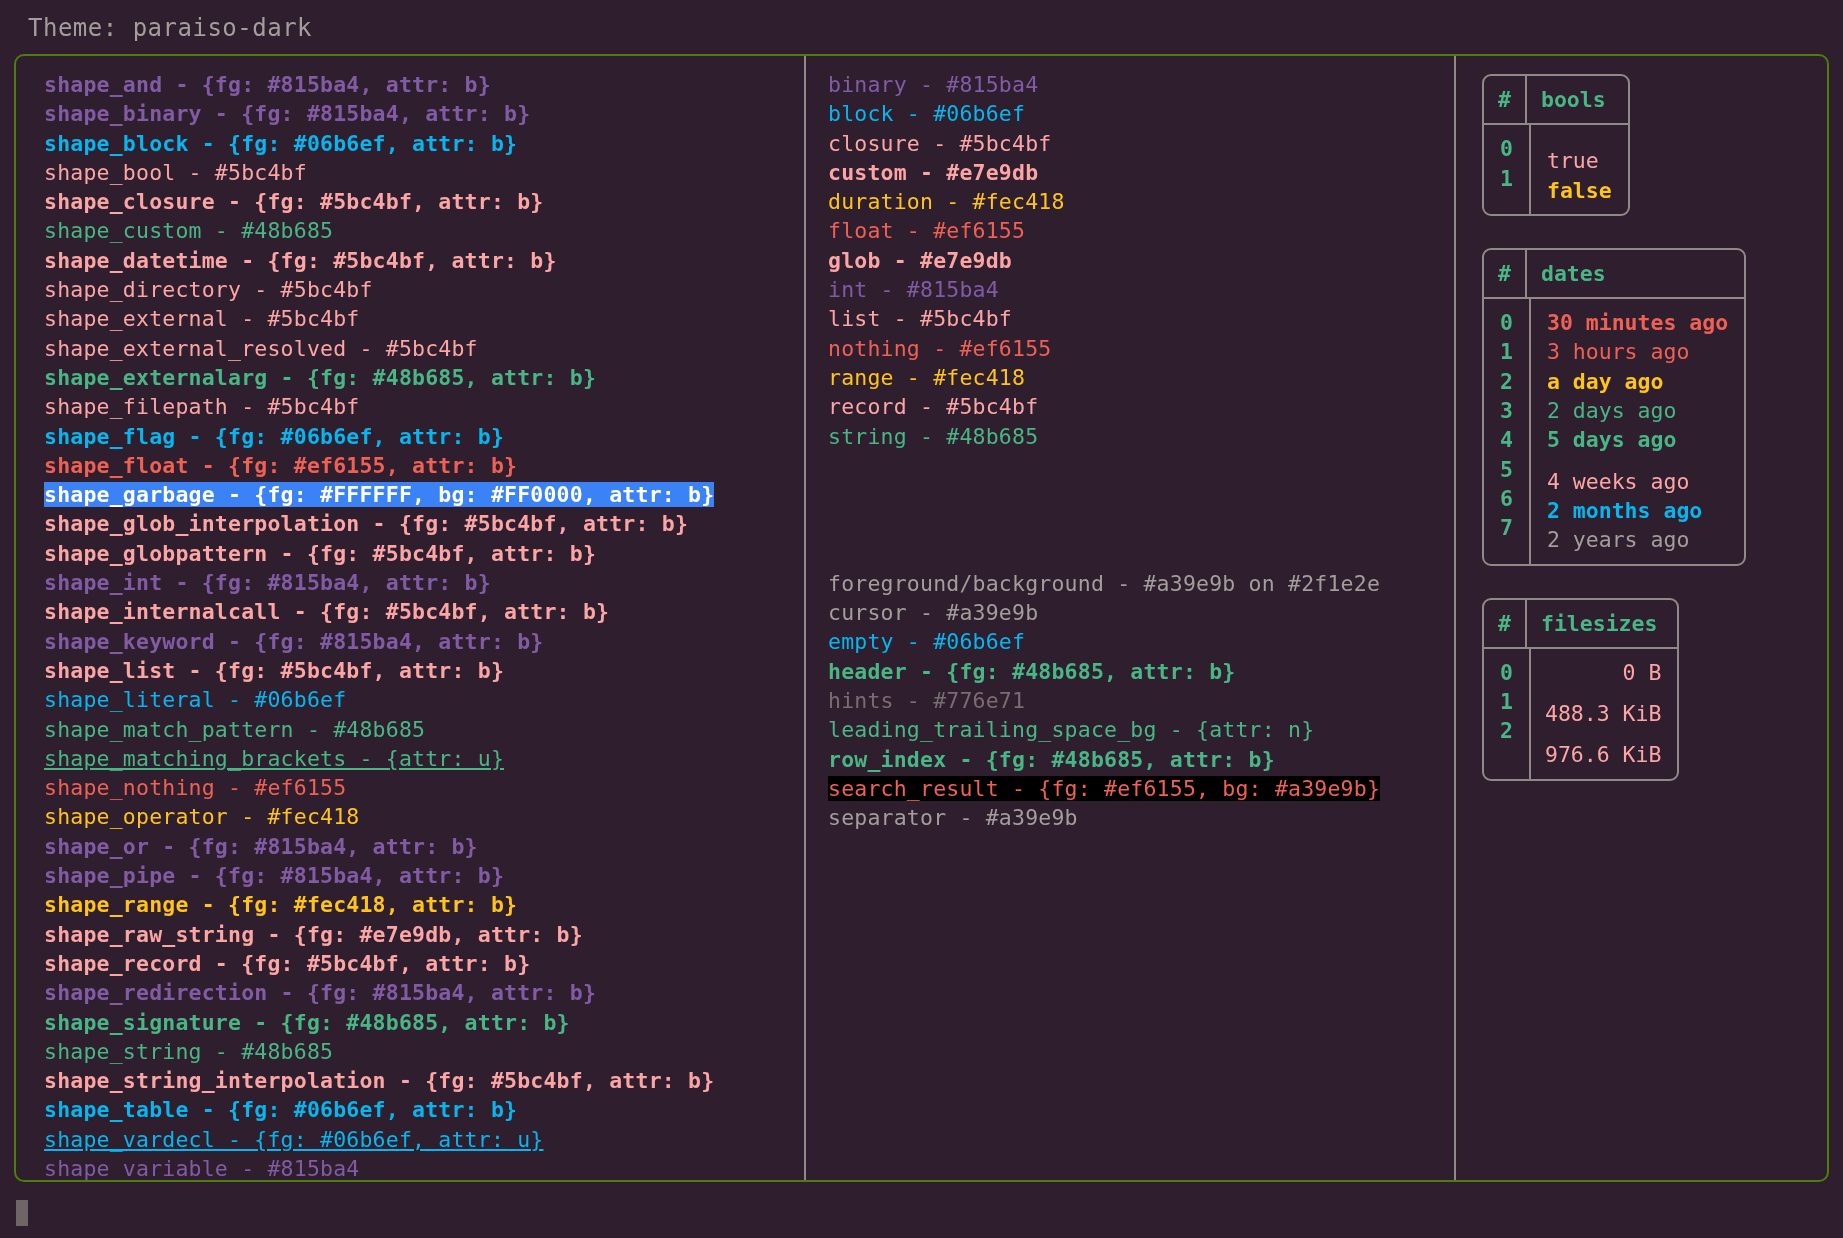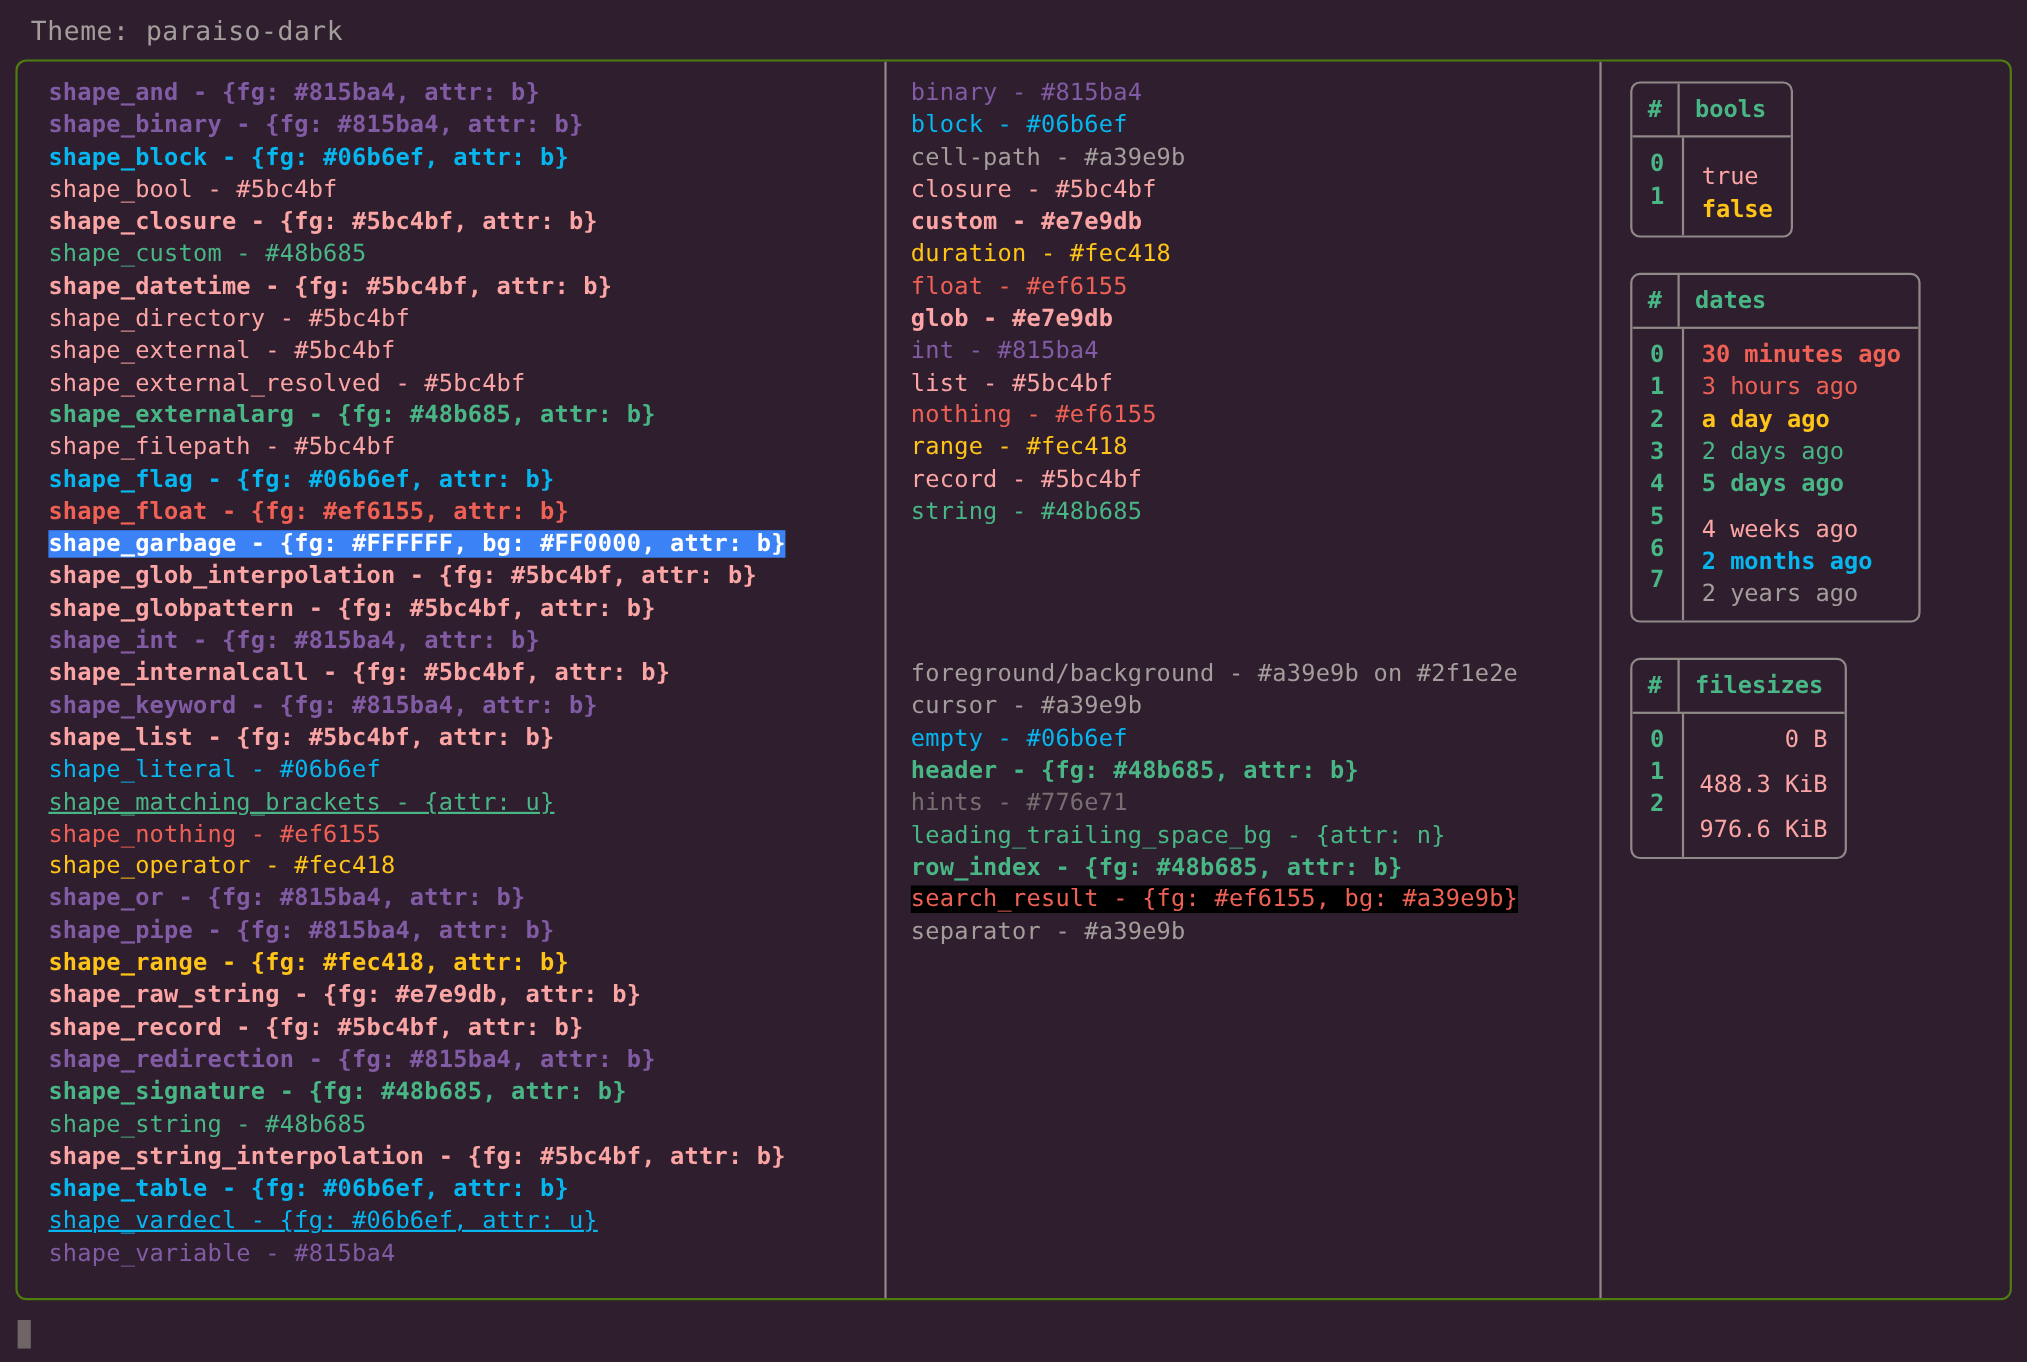--- a/index.html
+++ b/index.html
@@ -157,20 +157,21 @@
           <div class="line"><span class="c-cyan b">shape_flag - {fg: #06b6ef, attr: b}</span></div>
           <div class="line"><span class="c-red b">shape_float - {fg: #ef6155, attr: b}</span></div>
           <div class="line"><span class="hl-red b">shape_garbage - {fg: #FFFFFF, bg: #FF0000, attr: b}</span></div>
           <div class="line"><span class="c-teal b">shape_glob_interpolation - {fg: #5bc4bf, attr: b}</span></div>
           <div class="line"><span class="c-teal b">shape_globpattern - {fg: #5bc4bf, attr: b}</span></div>
           <div class="line"><span class="c-purple b">shape_int - {fg: #815ba4, attr: b}</span></div>
           <div class="line"><span class="c-teal b">shape_internalcall - {fg: #5bc4bf, attr: b}</span></div>
           <div class="line"><span class="c-purple b">shape_keyword - {fg: #815ba4, attr: b}</span></div>
           <div class="line"><span class="c-teal b">shape_list - {fg: #5bc4bf, attr: b}</span></div>
           <div class="line"><span class="c-cyan">shape_literal - #06b6ef</span></div>
+          <div class="line"><span class="c-green">shape_match_pattern - #48b685</span></div>
           <div class="line"><span class="c-green u">shape_matching_brackets - {attr: u}</span></div>
           <div class="line"><span class="c-red">shape_nothing - #ef6155</span></div>
           <div class="line"><span class="c-yellow">shape_operator - #fec418</span></div>
           <div class="line"><span class="c-purple b">shape_or - {fg: #815ba4, attr: b}</span></div>
           <div class="line"><span class="c-purple b">shape_pipe - {fg: #815ba4, attr: b}</span></div>
           <div class="line"><span class="c-yellow b">shape_range - {fg: #fec418, attr: b}</span></div>
           <div class="line"><span class="c-white b">shape_raw_string - {fg: #e7e9db, attr: b}</span></div>
           <div class="line"><span class="c-teal b">shape_record - {fg: #5bc4bf, attr: b}</span></div>
           <div class="line"><span class="c-purple b">shape_redirection - {fg: #815ba4, attr: b}</span></div>
           <div class="line"><span class="c-green b">shape_signature - {fg: #48b685, attr: b}</span></div>
@@ -179,21 +180,20 @@
           <div class="line"><span class="c-cyan b">shape_table - {fg: #06b6ef, attr: b}</span></div>
           <div class="line"><span class="c-cyan u">shape_vardecl - {fg: #06b6ef, attr: u}</span></div>
           <div class="line"><span class="c-purple">shape_variable - #815ba4</span></div>
         </div>
     </div>
 
     <div class="col col-mid">
       <div id="types-list">
           <div class="line"><span class="c-purple">binary - #815ba4</span></div>
           <div class="line"><span class="c-cyan">block - #06b6ef</span></div>
-          <div class="line"><span class="c-grey">cell-path - #a39e9b</span></div>
           <div class="line"><span class="c-teal">closure - #5bc4bf</span></div>
           <div class="line"><span class="c-white b">custom - #e7e9db</span></div>
           <div class="line"><span class="c-yellow">duration - #fec418</span></div>
           <div class="line"><span class="c-red">float - #ef6155</span></div>
           <div class="line"><span class="c-white b">glob - #e7e9db</span></div>
           <div class="line"><span class="c-purple">int - #815ba4</span></div>
           <div class="line"><span class="c-teal">list - #5bc4bf</span></div>
           <div class="line"><span class="c-red">nothing - #ef6155</span></div>
           <div class="line"><span class="c-yellow">range - #fec418</span></div>
           <div class="line"><span class="c-teal">record - #5bc4bf</span></div>

